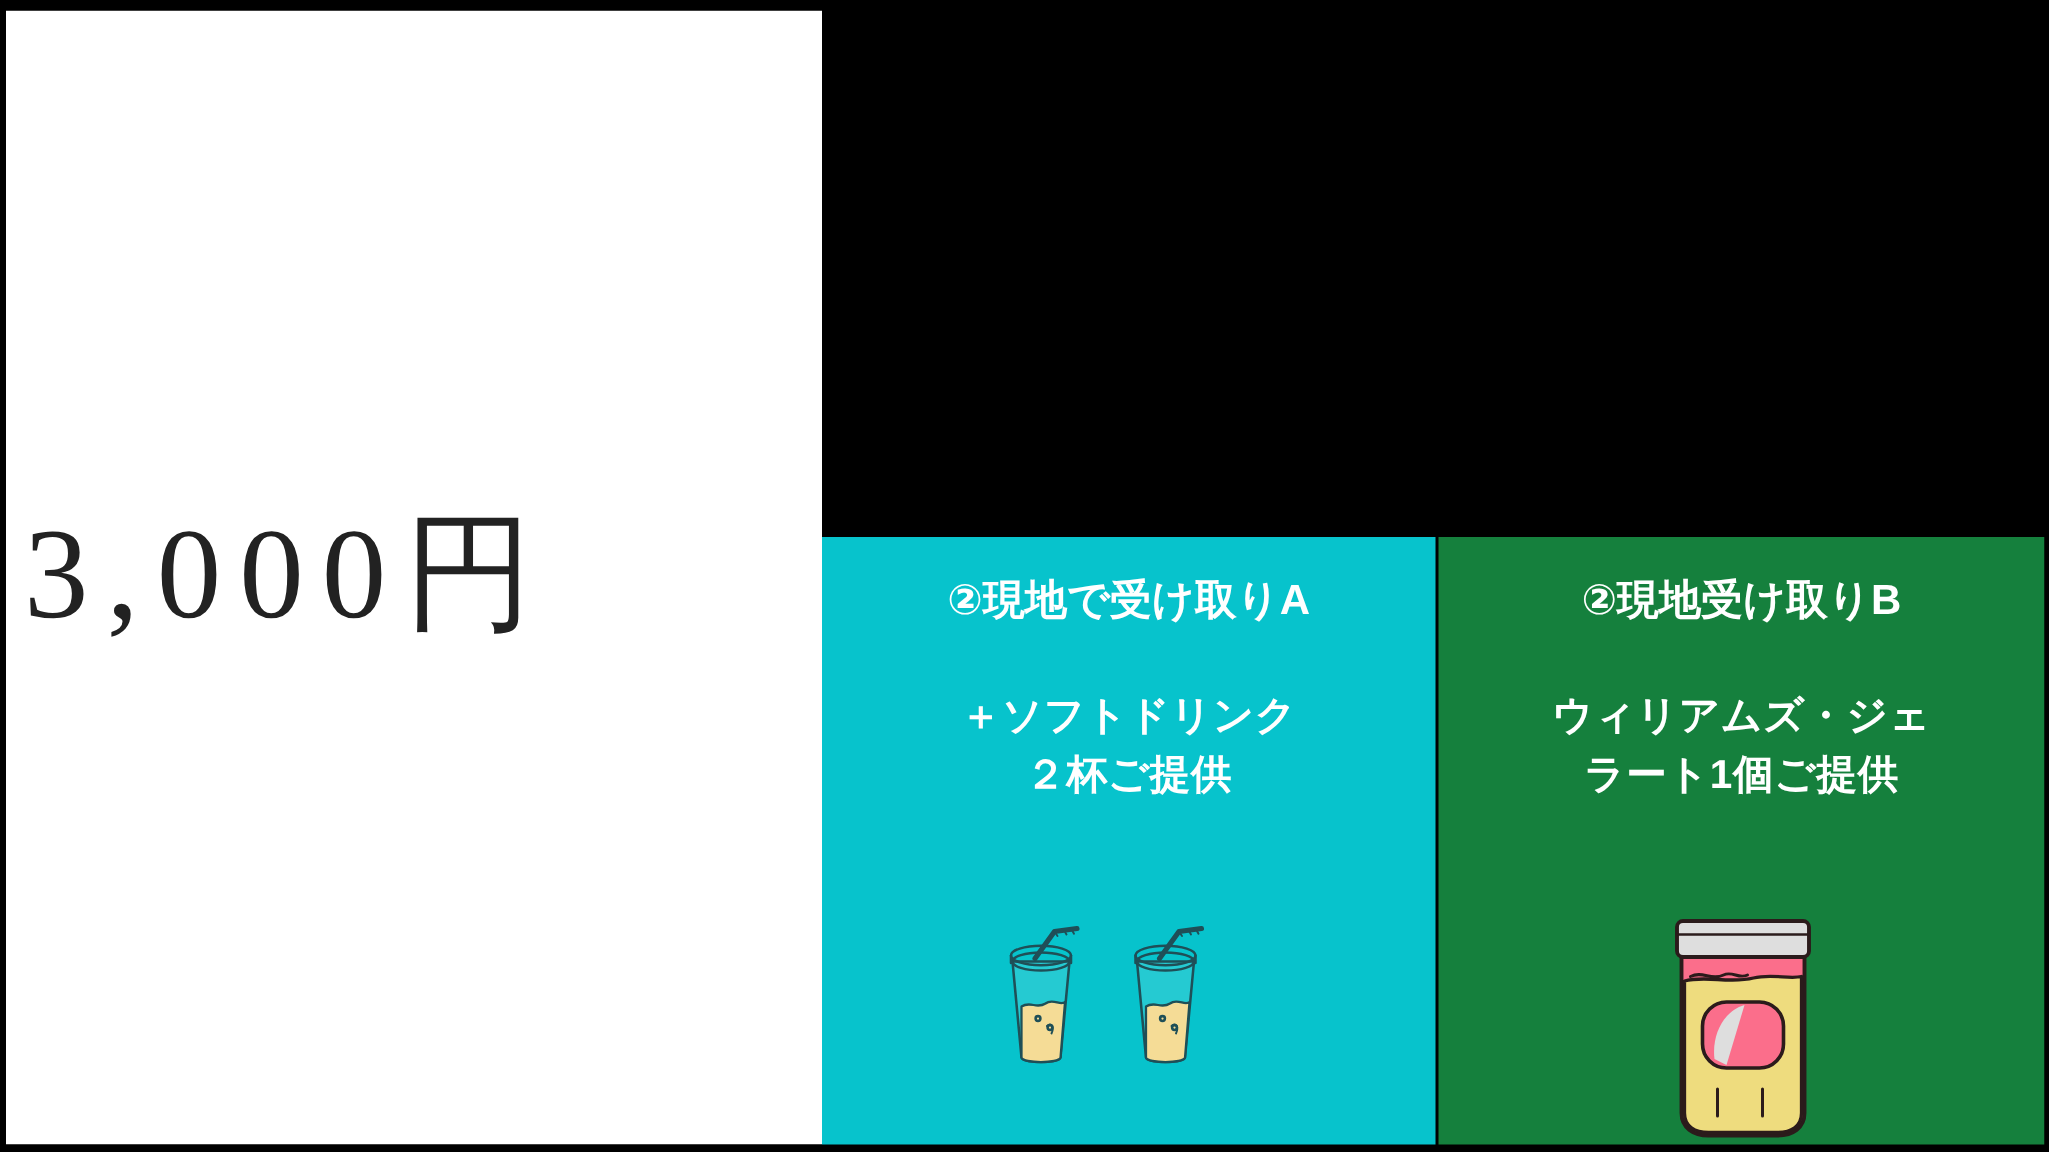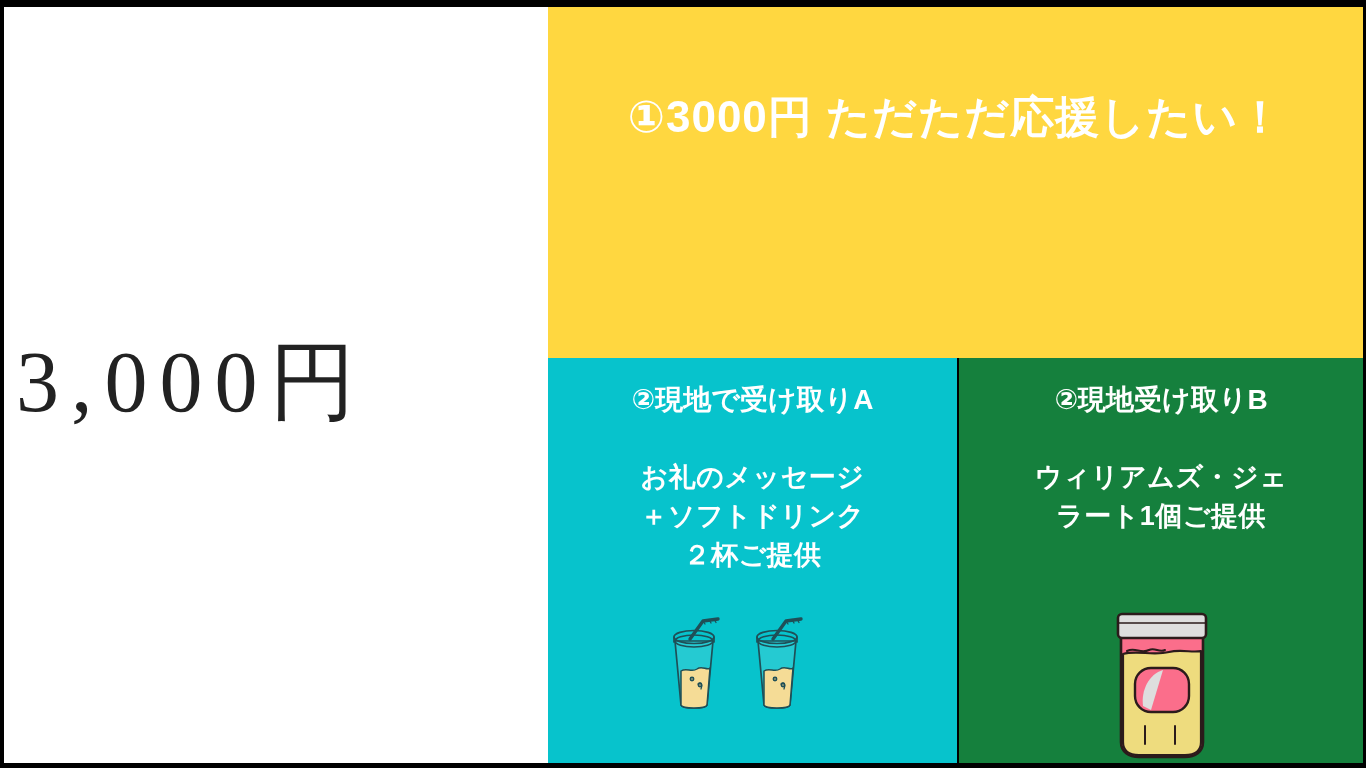--- a/index.html
+++ b/index.html
@@ -146,32 +146,26 @@
 
   <div class="edge edge-top"></div>
   <div class="edge edge-bottom"></div>
   <div class="edge edge-left"></div>
   <div class="edge edge-right"></div>
 
   <div id="price-panel">
     <div id="price-text">3,000円</div>
   </div>
 
-  <div id="hero-panel">
-
-    <div id="hero-title">①3000円 ただただ応援したい！</div>
-
-  </div>
 
   <div class="reward-panel" id="reward-a">
 
     <div class="reward-heading">②現地で受け取りA</div>
 
     <div class="reward-body">
-      <span class="line">お礼のメッセージ</span>
       <span class="line">＋ソフトドリンク</span>
       <span class="line">２杯ご提供</span>
     </div>
 
     <svg id="drinks-illustration" viewBox="0 0 160 100">
       <g stroke="#1f4f57" stroke-width="1.7" fill="none" stroke-linecap="round" stroke-linejoin="round">
 
         <path d="M18 28 L24 92 C25 96 49 96 50 92 L56 28 Z" fill="#ffffff" fill-opacity="0.12"></path>
         <path d="M24 58 C30 54 34 60 40 56 C45 52 50 58 53 55
                  L50 92 C49 96 25 96 24 92 Z" fill="#F5DC96" stroke-width="1.5"></path>

